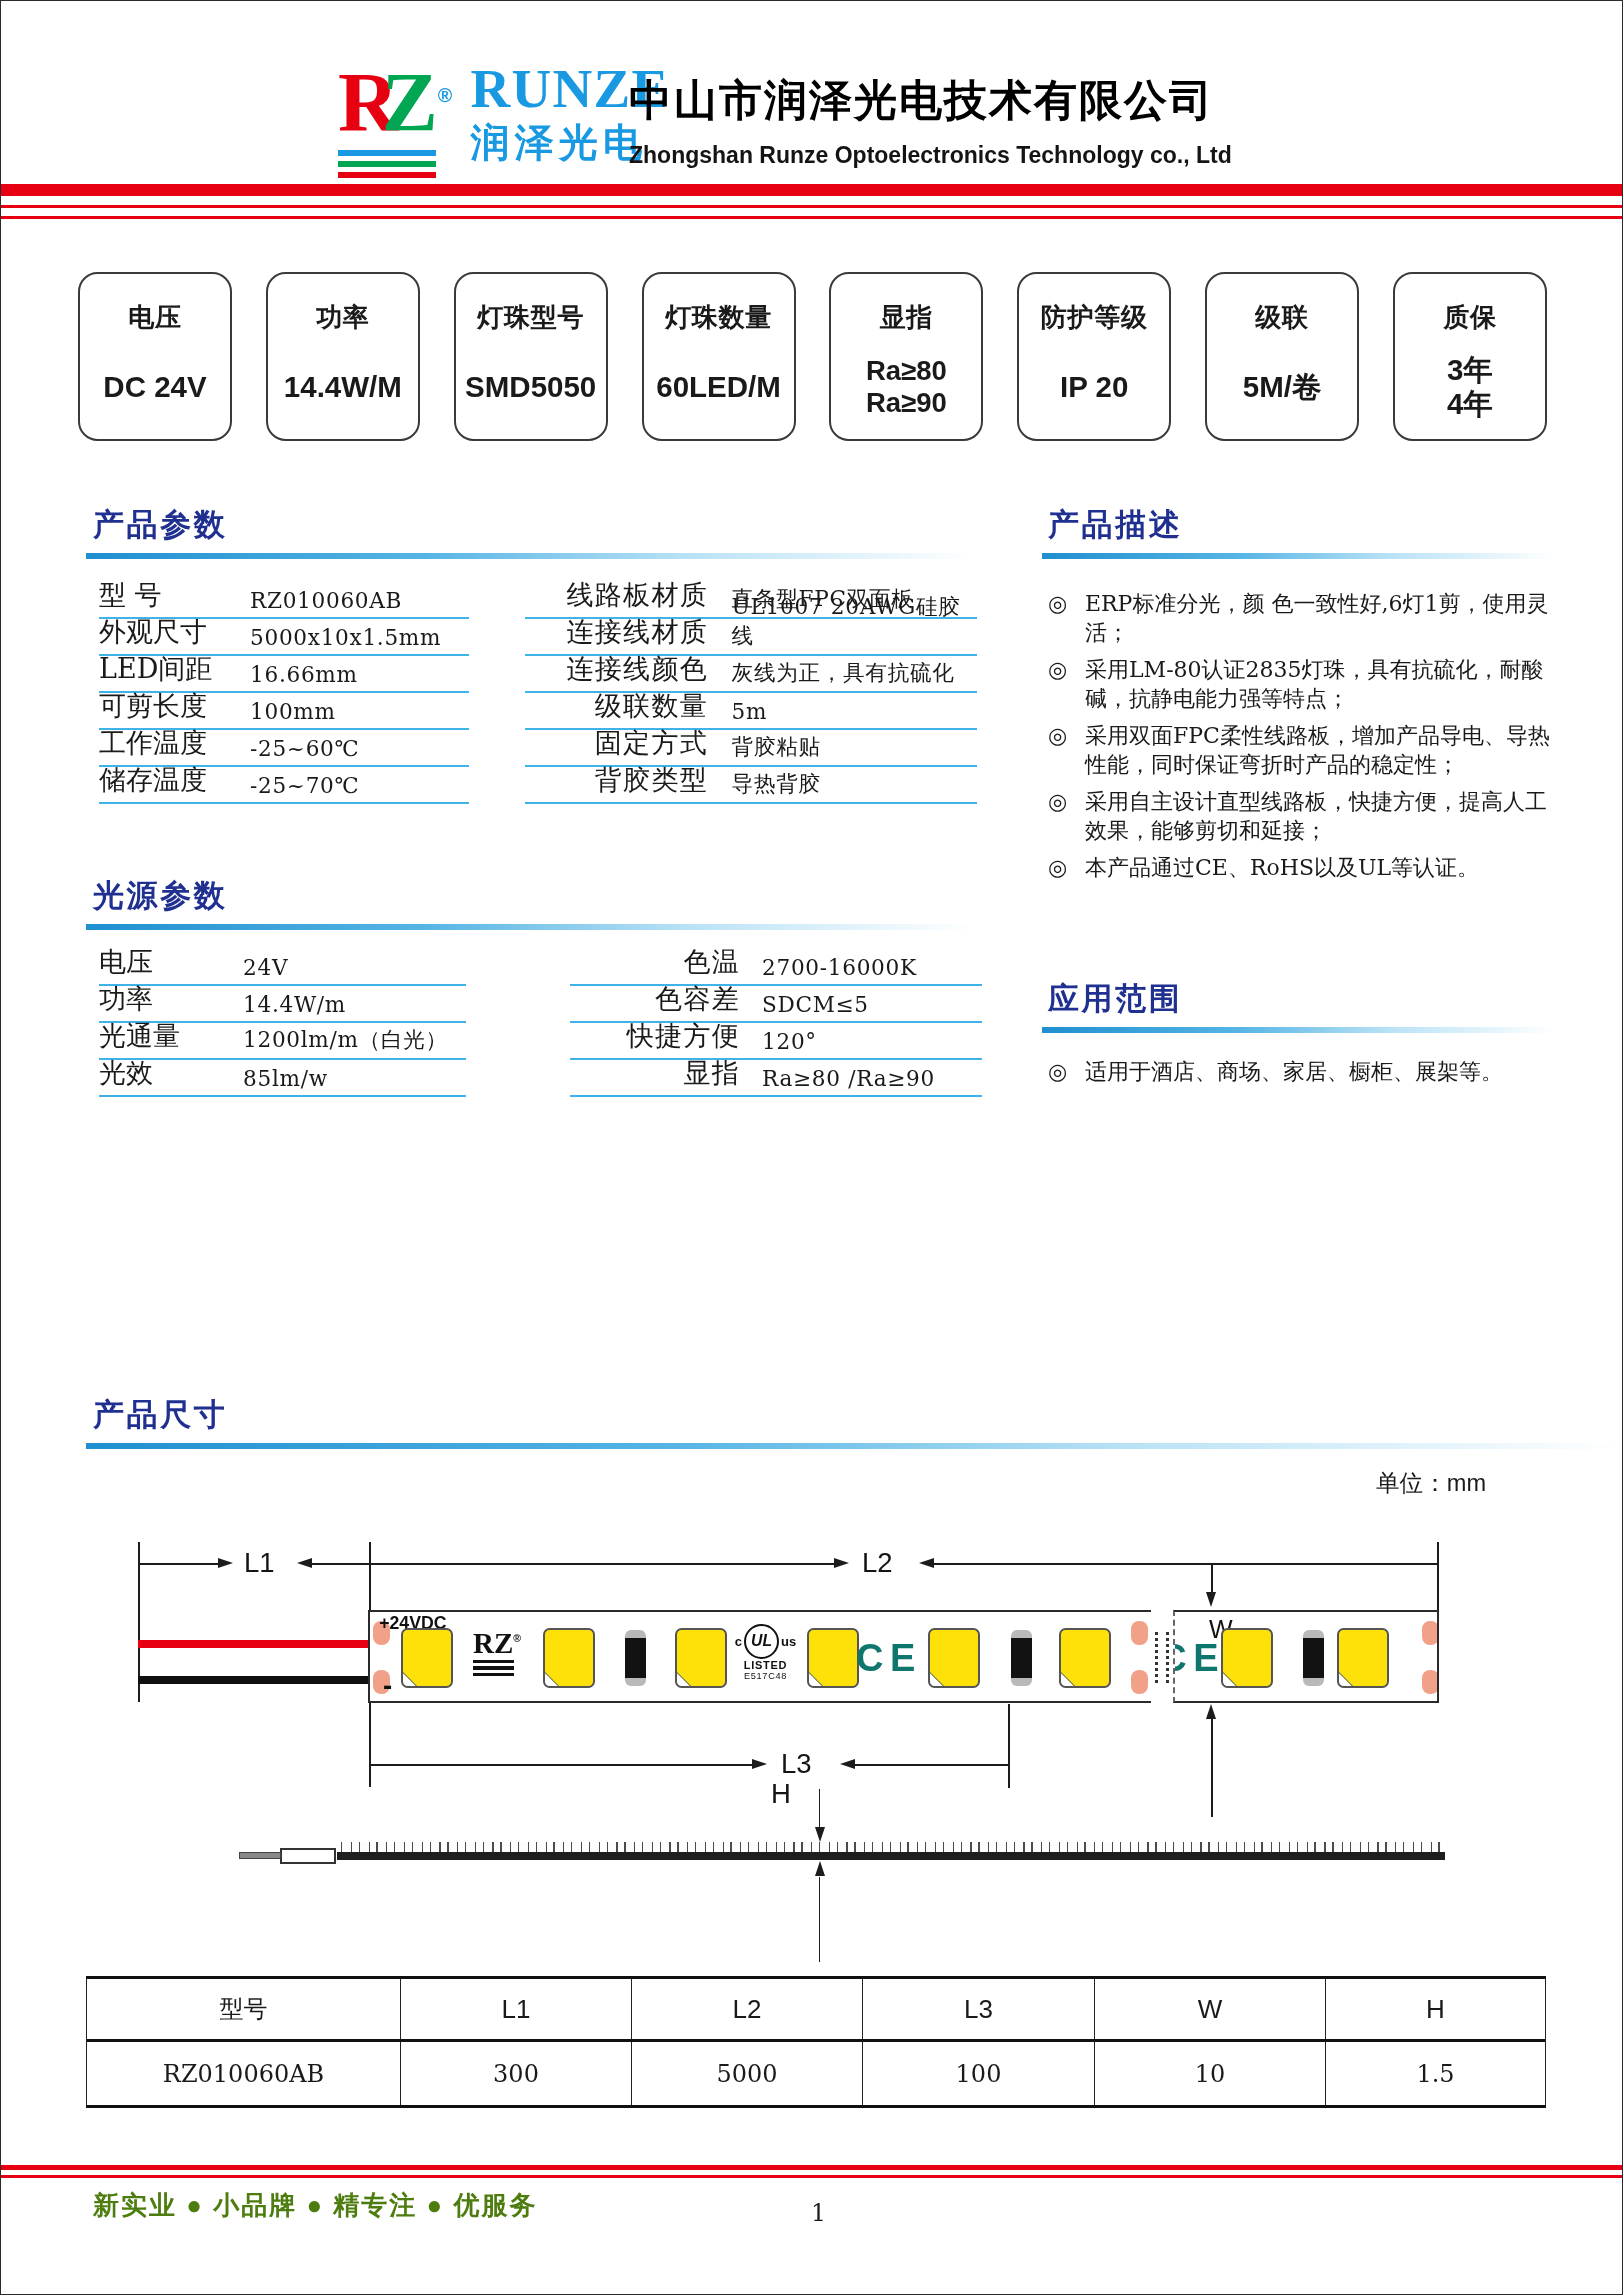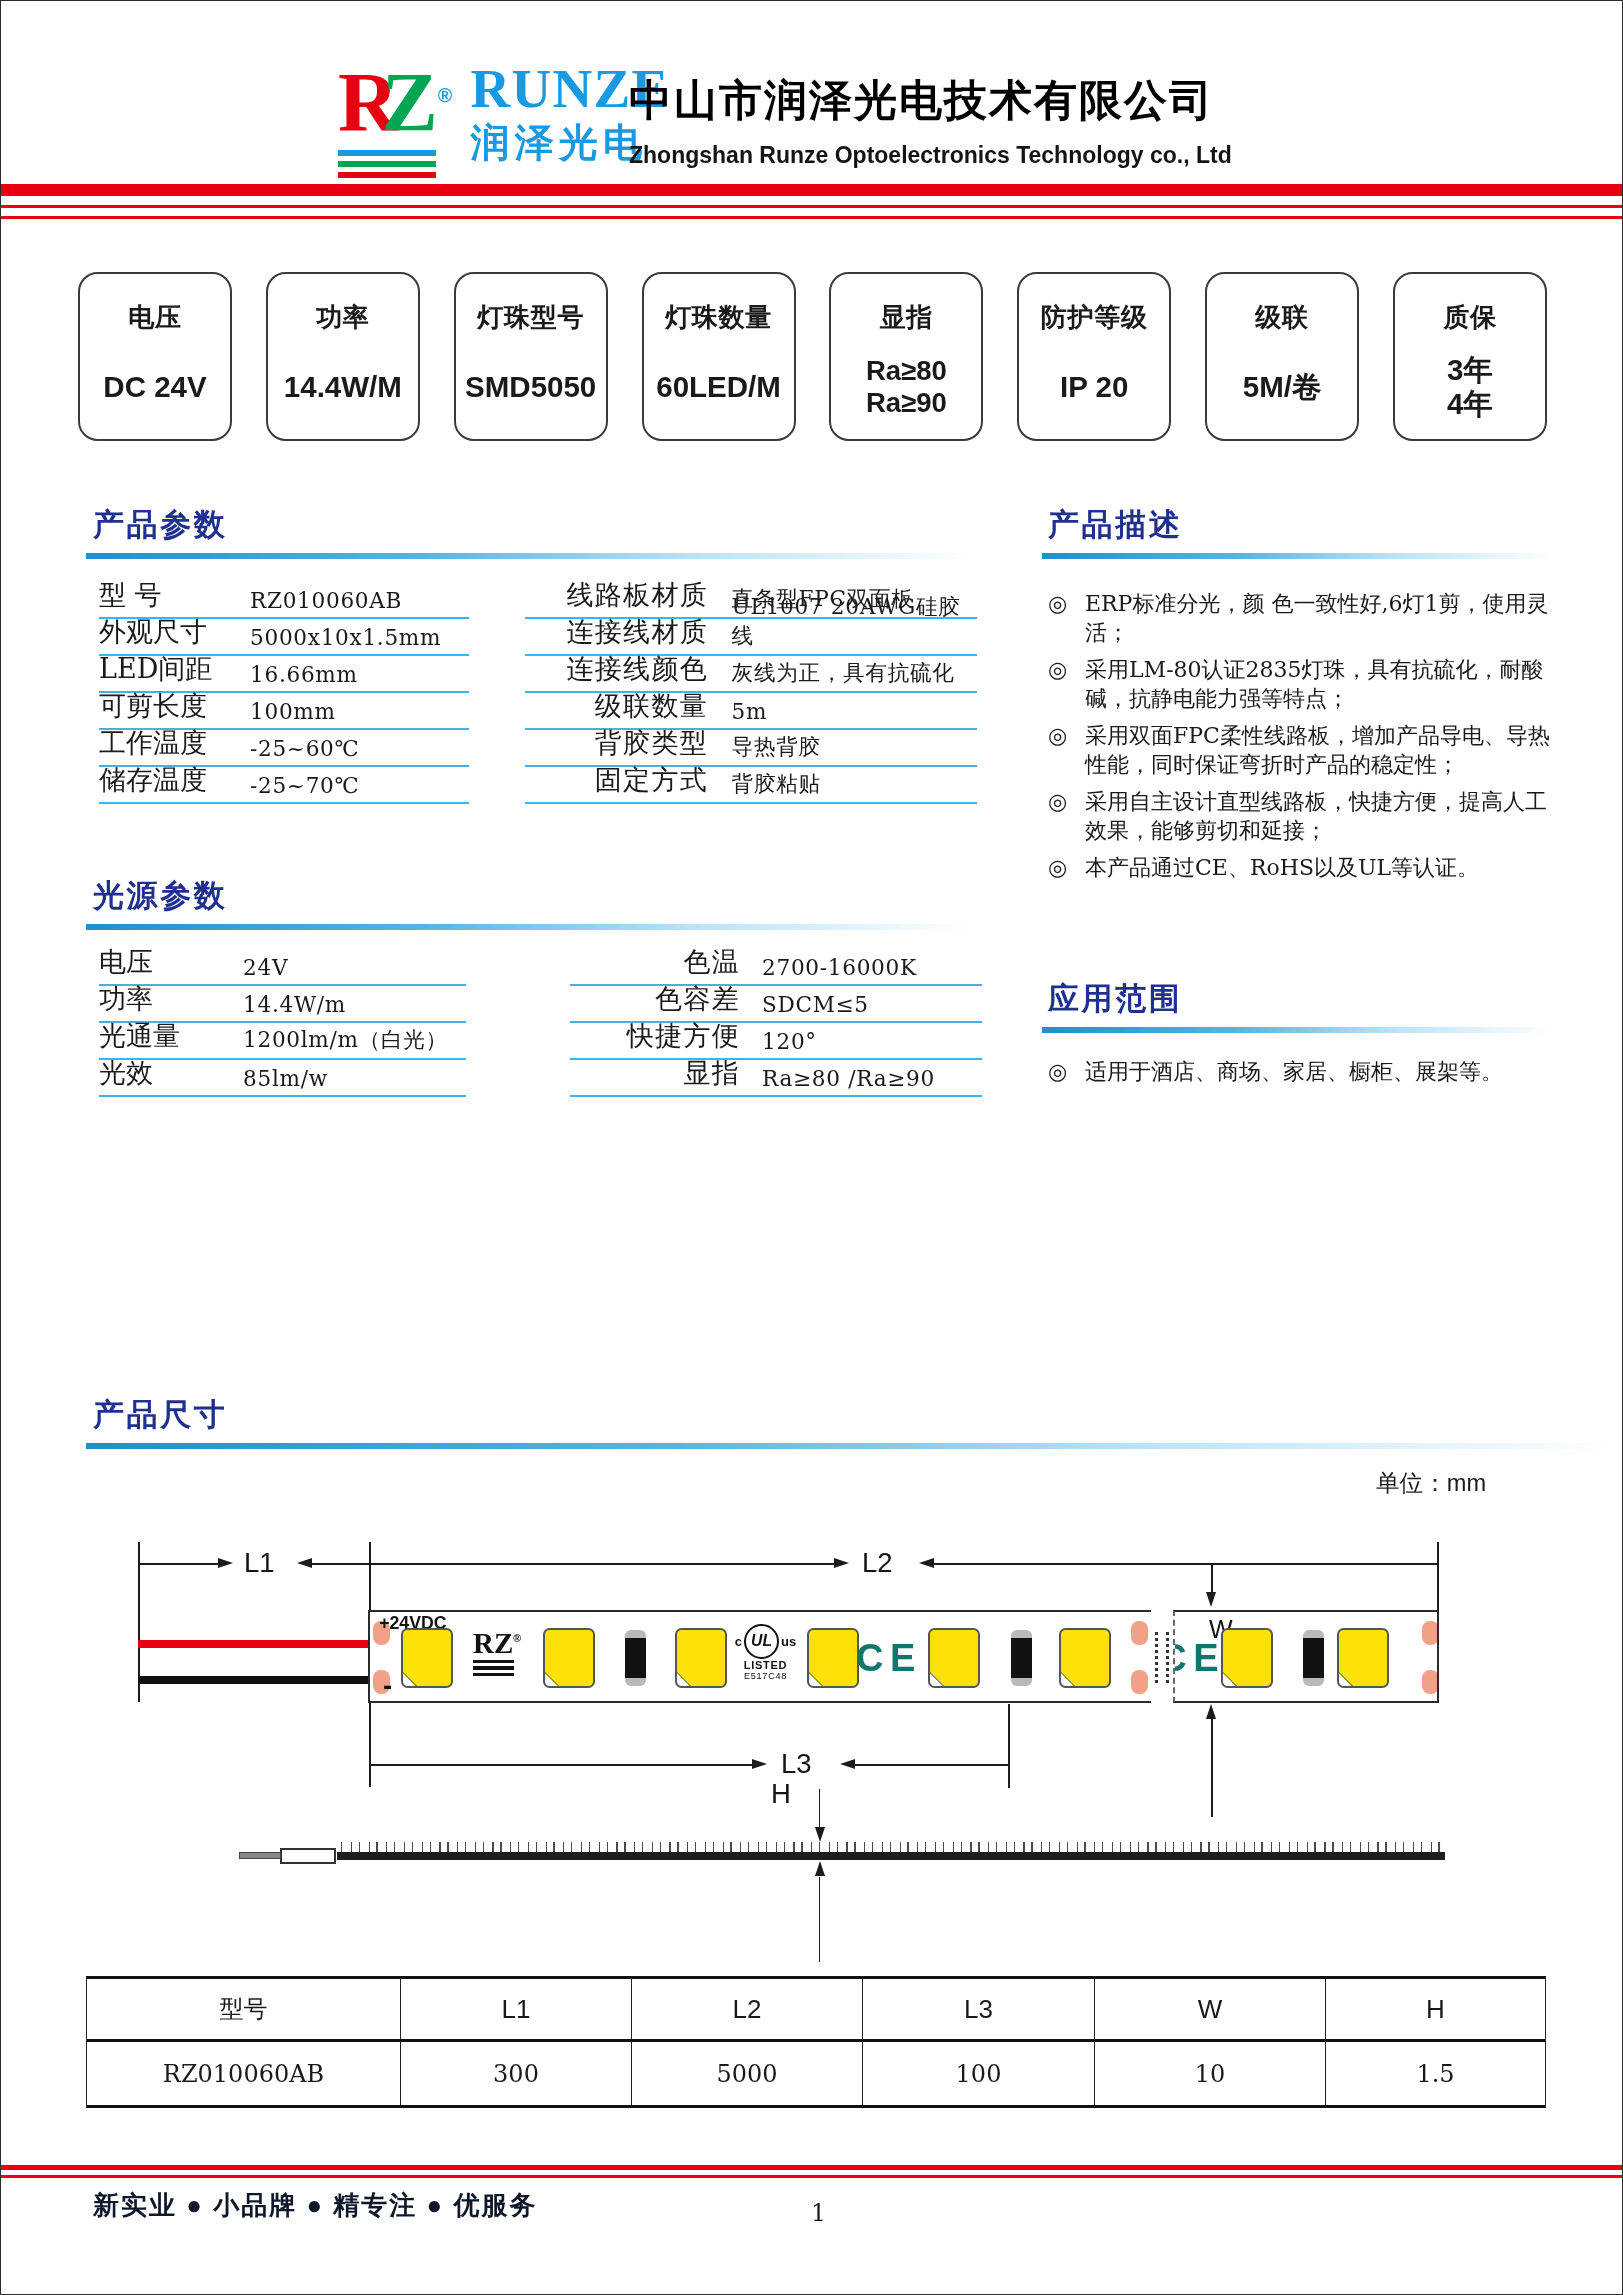--- a/index.html
+++ b/index.html
@@ -85,21 +85,21 @@
      border-top:3.9px solid #111;border-bottom:3.9px solid #111;border-left:1.3px solid #222;border-right:1.3px solid #222;}
   .dtr{display:grid;grid-template-columns:314px 231px 231px 232px 231px 219px;}
   .dtr.head{border-bottom:3.9px solid #111;}
   .dtc{height:60px;display:flex;align-items:center;justify-content:center;border-right:1.3px solid #222;box-sizing:border-box;
        font-size:24px;}
   .dtc:last-child{border-right:none;}
   .dtr.body .dtc{height:63px;}
   .dtc.sans{font-family:"Liberation Sans",sans-serif;font-size:26px;font-weight:400;}
 
   
-  .slogan{font-family:"Liberation Sans",sans-serif;font-weight:900;font-size:26px;letter-spacing:2px;color:#0f172a;}
+  .slogan{font-family:"Liberation Sans",sans-serif;font-weight:900;font-size:26px;letter-spacing:2px;color:#4d7c0f;}
   .pageno{font-size:23.6px;}
 </style>
 </head>
 <body>
 
 <div class="page">
 
   <div class="abs" style="left:337px;top:60px;display:flex;gap:18.3px;">
     <div>
       <div class="logo-rz">
@@ -225,26 +225,26 @@
       </div>
     <div class="prow">
         <span class="plabel lblR">连接线颜色</span>
         <span class="pvalue" style="margin-left:23.6px;">灰线为正，具有抗硫化</span>
       </div>
     <div class="prow">
         <span class="plabel lblR">级联数量</span>
         <span class="pvalue" style="margin-left:23.6px;">5m</span>
       </div>
     <div class="prow">
+        <span class="plabel lblR">固定方式</span>
+        <span class="pvalue" style="margin-left:23.6px;">背胶粘贴</span>
+      </div>
+    <div class="prow">
         <span class="plabel lblR">背胶类型</span>
         <span class="pvalue" style="margin-left:23.6px;">导热背胶</span>
-      </div>
-    <div class="prow">
-        <span class="plabel lblR">固定方式</span>
-        <span class="pvalue" style="margin-left:23.6px;">背胶粘贴</span>
       </div>
   </div>
 
   <div class="abs sec-title" style="left:1047px;top:503px;">产品描述</div>
   <div class="abs rule" style="left:1041px;top:552px;width:512px;"></div>
 
   <div class="abs bullets" style="left:1047px;top:588px;width:518px;">
     <div class="bitem"><span class="bmark">◎</span><span>ERP标准分光，颜 色一致性好,6灯1剪，使用灵活；</span></div>
     <div class="bitem"><span class="bmark">◎</span><span>采用LM-80认证2835灯珠，具有抗硫化，耐酸碱，抗静电能力强等特点；</span></div>
     <div class="bitem"><span class="bmark">◎</span><span>采用双面FPC柔性线路板，增加产品导电、导热性能，同时保证弯折时产品的稳定性；</span></div>

